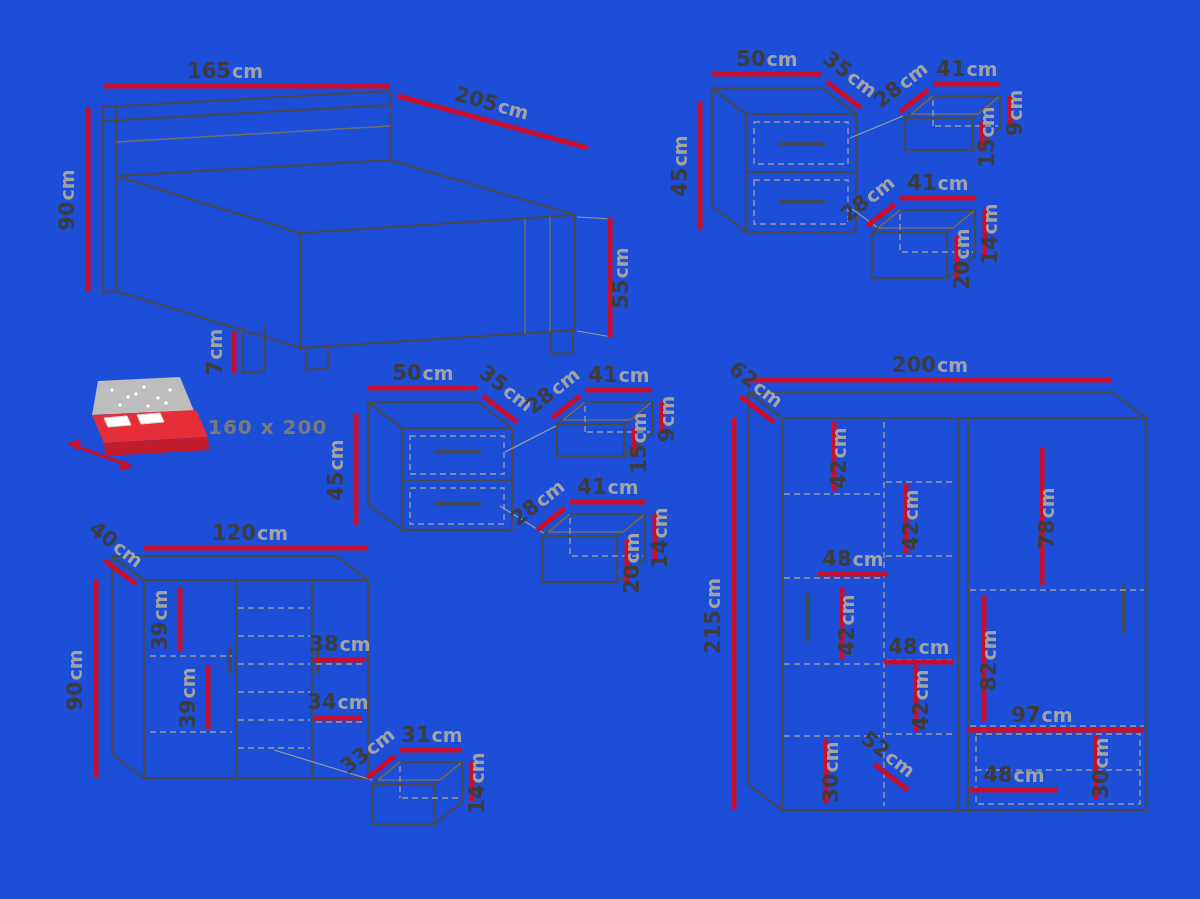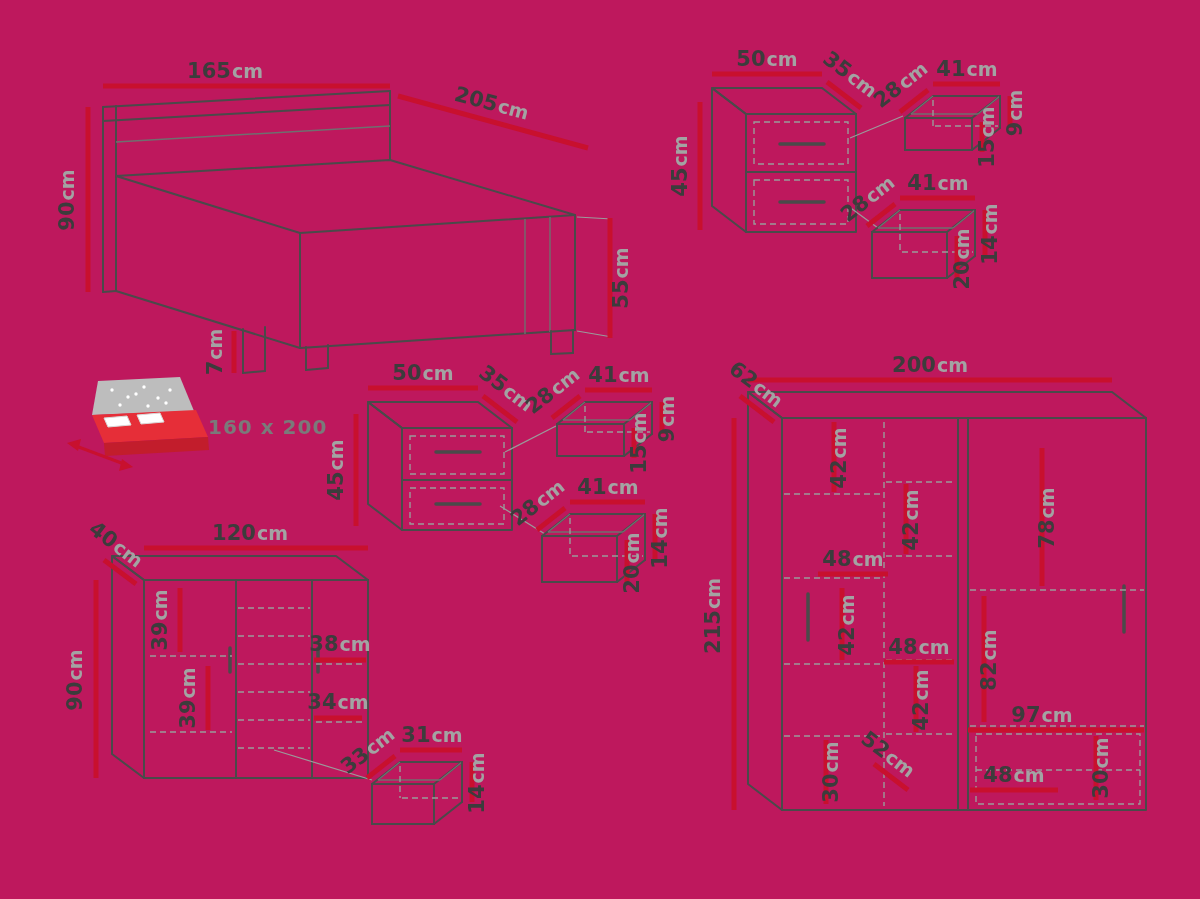--- a/index.html
+++ b/index.html
@@ -1,16 +1,16 @@
 <!DOCTYPE html>
 <html><head>
 <meta charset="utf-8">
 <style>
   html,body{margin:0;padding:0;background:#fff;}
-  .stage{width:1200px;height:899px;background:#be185d;position:relative;overflow:hidden;}
+  .stage{width:1200px;height:899px;background:#1d4ed8;position:relative;overflow:hidden;}
   svg{display:block;}
   text{font-family:"DejaVu Sans","Liberation Sans",sans-serif;}
   .num{font-size:21px;font-weight:bold;fill:#3c3c3c;}
   .unit{font-size:19px;font-weight:bold;fill:#a3a3a3;}
   .mattress-label{font-size:20px;font-weight:bold;fill:#7a7a7a;letter-spacing:1px;}
   .sketch{stroke:#4a4a4a;stroke-width:2;fill:none;stroke-linejoin:round;stroke-linecap:round;}
   .thin{stroke:#6f6f6f;stroke-width:1.4;fill:none;}
   .dash{stroke:#9a9a9a;stroke-width:1.4;fill:none;stroke-dasharray:6 4;}
   .red{stroke:#c8102e;stroke-width:5;fill:none;stroke-linecap:butt;}
   .leader{stroke:#9b9b9b;stroke-width:1.2;fill:none;}

